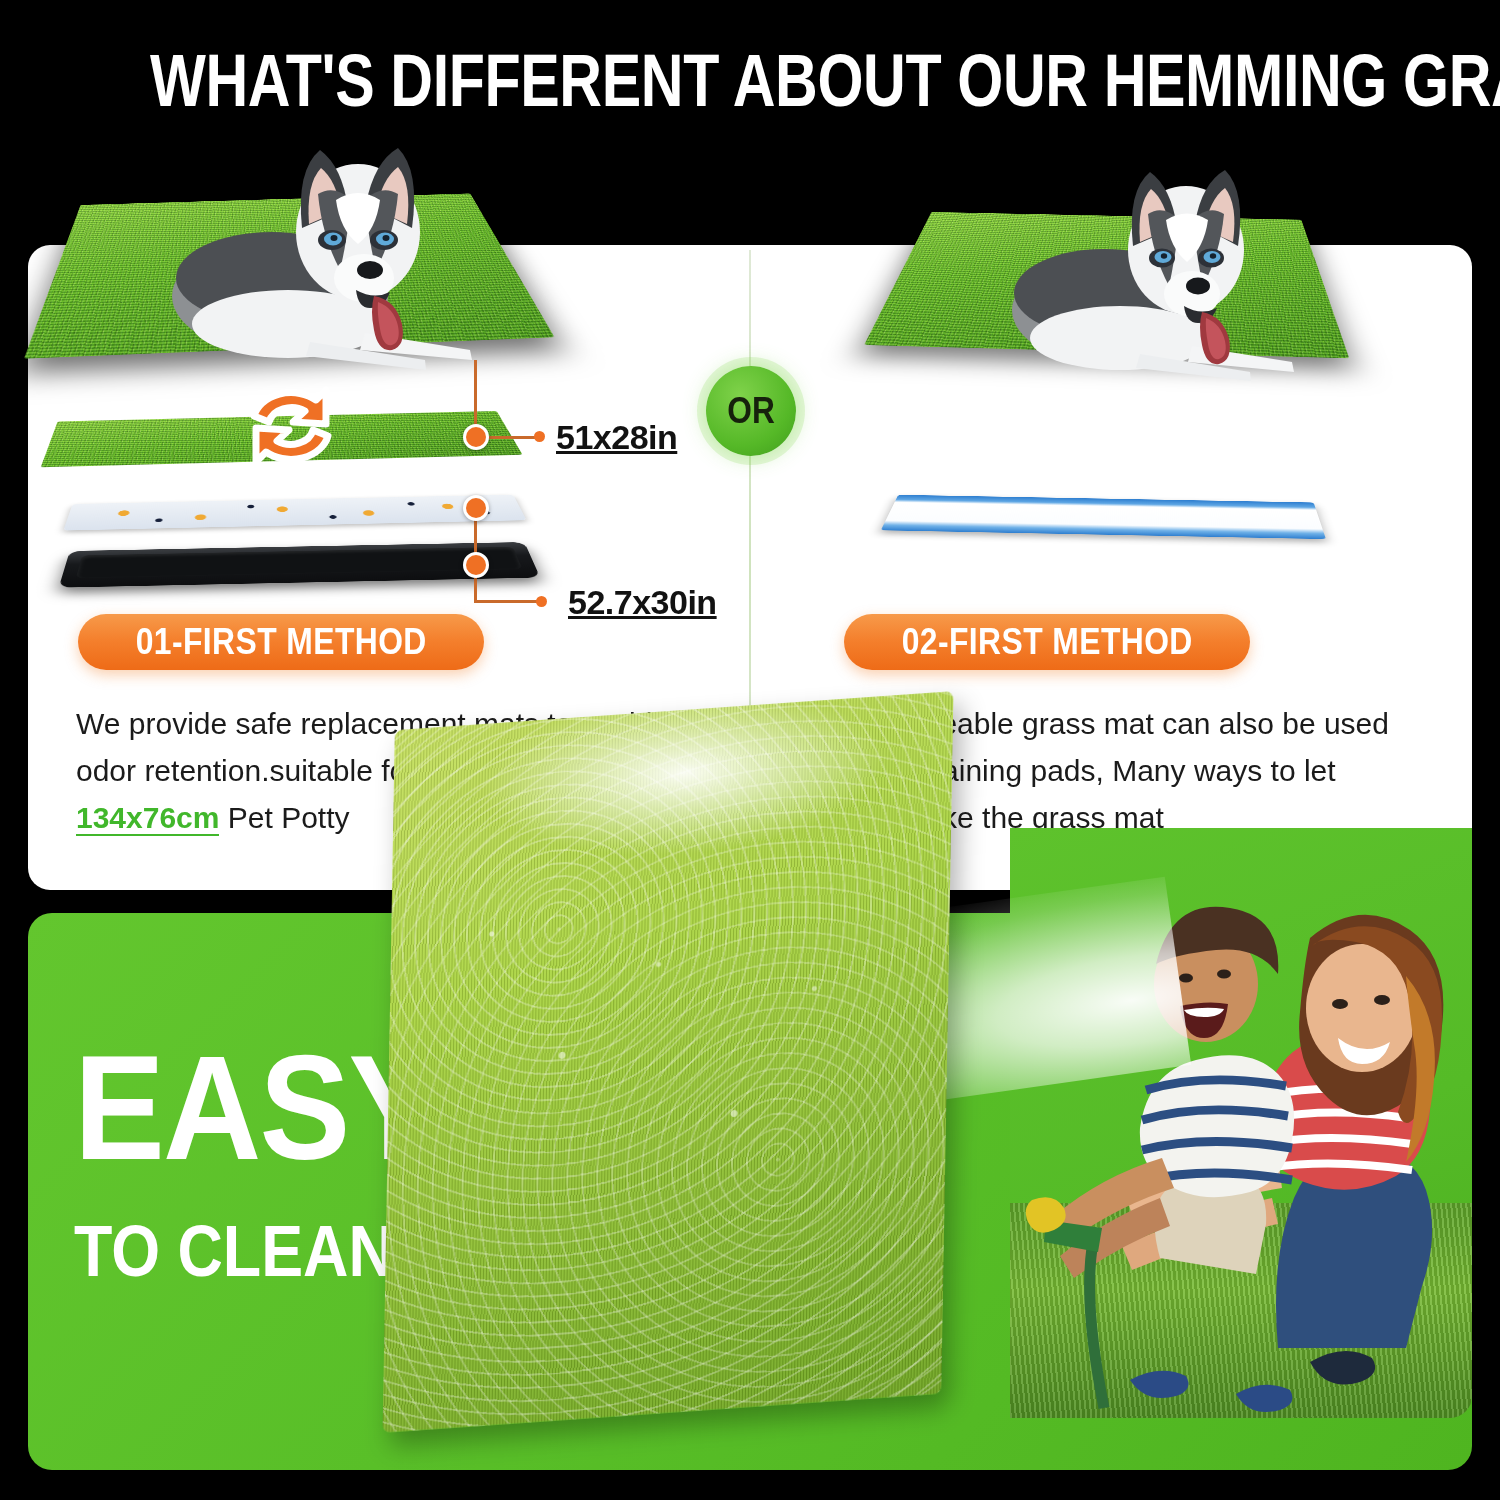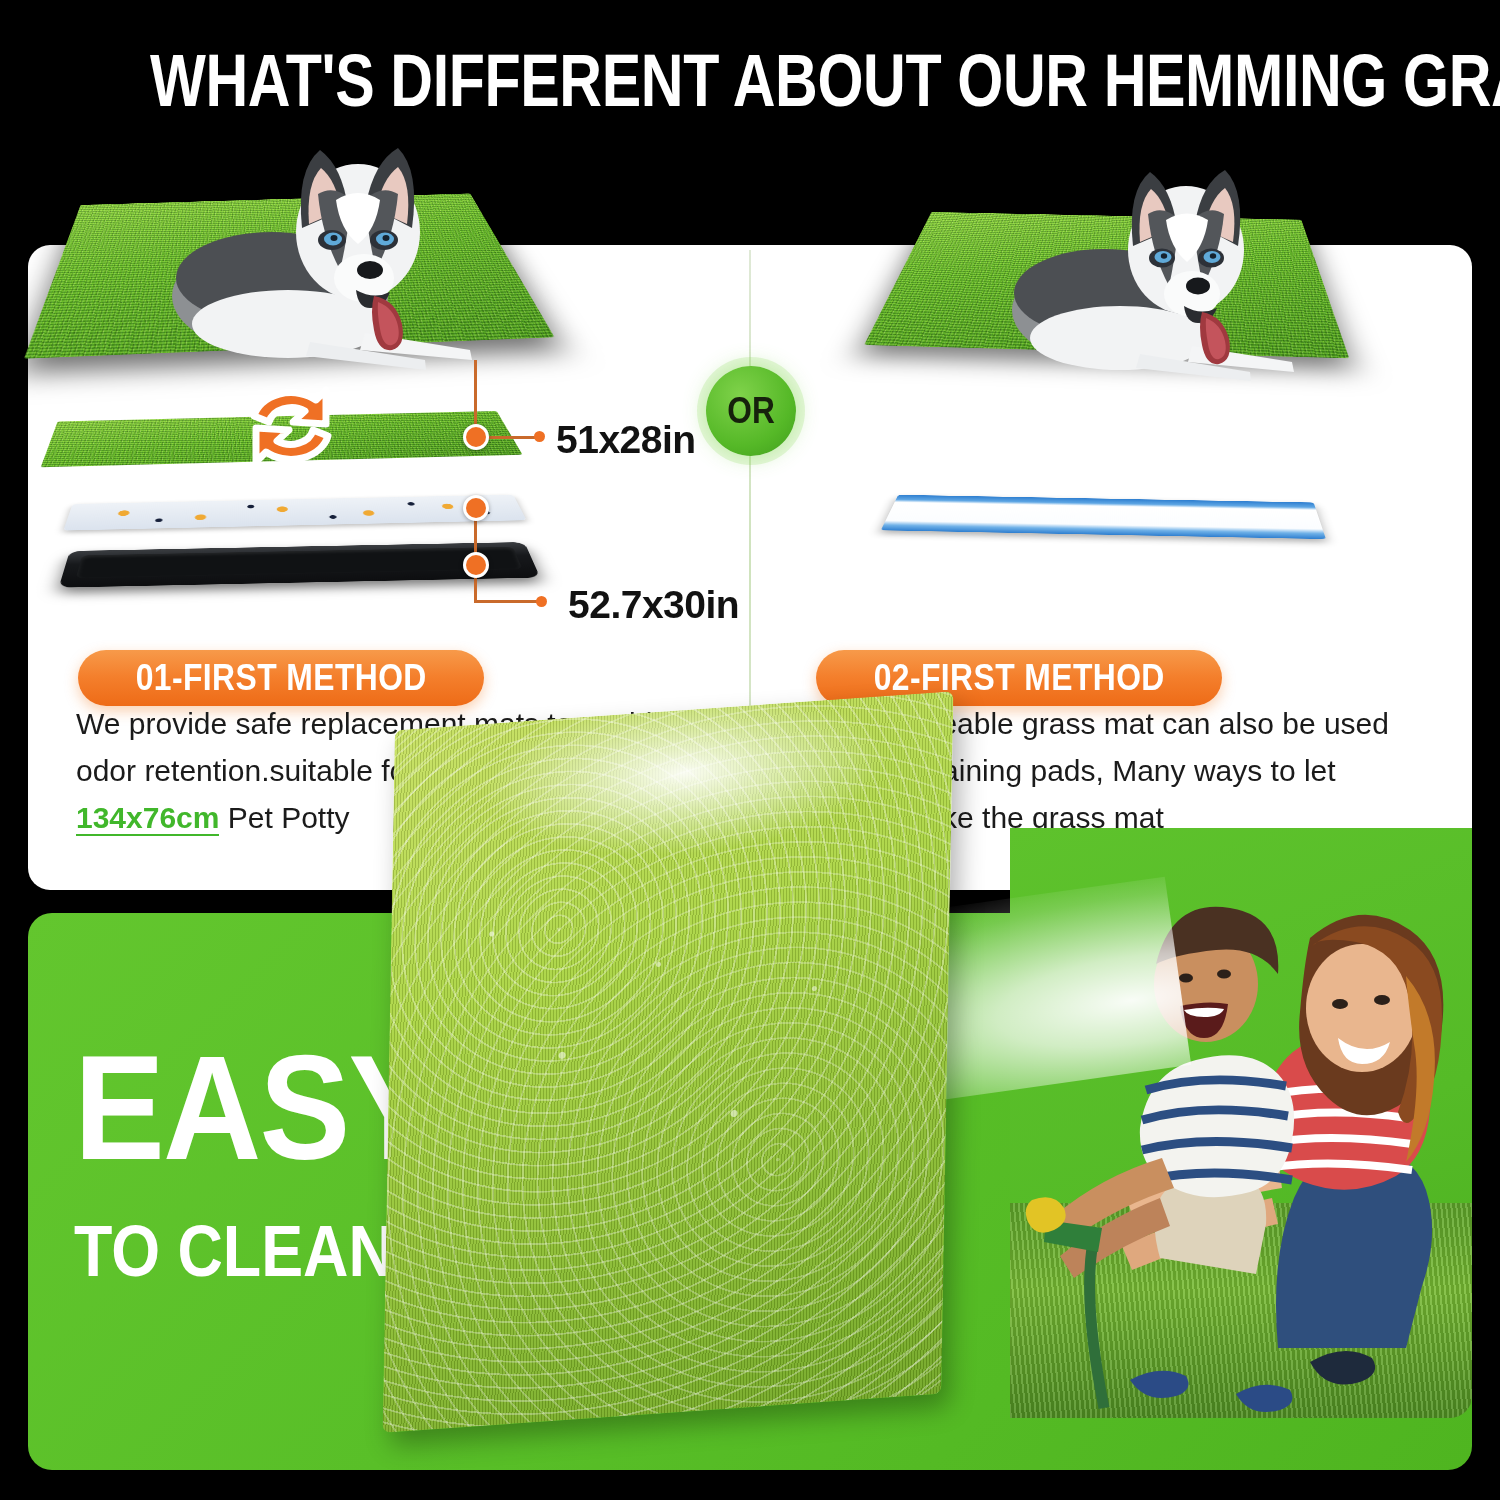--- a/index.html
+++ b/index.html
@@ -101,22 +101,22 @@
     background:#fff; border:3px solid #fff; z-index:15;
     box-shadow:0 1px 4px rgba(0,0,0,.35);
   }
   .dot i { display:block; width:100%; height:100%; border-radius:50%; background:#ef7024; }
   .lead { position:absolute; background:#c96a2b; z-index:14; }
   .leaddot {
     position:absolute; width:11px; height:11px; border-radius:50%;
     background:#ef7024; z-index:15;
   }
   .dim {
-    position:absolute; font-weight:bold; font-size:39px; color:#121212;
-    letter-spacing:-0.5px; white-space:nowrap; z-index:15;
+    position:absolute; font-weight:bold; font-size:34px; color:#121212;
+    letter-spacing:-0.5px; white-space:nowrap; z-index:15;text-decoration:underline;
   }
 
   
   .or-badge {
     position:absolute; left:706px; top:366px; width:90px; height:90px;
     border-radius:50%; z-index:16;
     background:radial-gradient(circle at 38% 32%, #7fd24a 0%, #55b827 62%, #3f9c1c 100%);
     box-shadow:0 0 0 9px rgba(140,220,90,.22), 0 0 22px rgba(120,210,70,.45);
     display:flex; align-items:center; justify-content:center;
   }
@@ -140,28 +140,27 @@
     box-shadow:0 6px 12px rgba(0,0,0,.3);
   }
 
   
   .pill {
     position:absolute; height:56px; border-radius:28px; z-index:17;
     background:linear-gradient(180deg,#f79a4a 0%,#f47f2c 48%,#ee6b17 100%);
     box-shadow:0 5px 14px rgba(240,120,30,.35);
     display:flex; align-items:center; justify-content:center;
     padding:0 34px;
-    margin-top:36px;
   }
   .pill span {
     color:#fff; font-weight:bold; font-size:37px; letter-spacing:0.5px;
     transform:scaleX(0.86); white-space:nowrap;
   }
   .pill-1 { left:78px; top:614px; }
-  .pill-2 { left:816px; top:614px; }
+  .pill-2 { left:844px; top:614px; }
 
   
   .para {
     position:absolute; z-index:17; font-size:30px; line-height:47px;
     color:#1b1b1b; width:585px;
   }
   .para-1 { left:76px; top:700px; }
   .para-2 { left:812px; top:700px; }
   .hl { color:#41b72b; font-weight:bold; border-bottom:2px solid #41b72b; }
 

